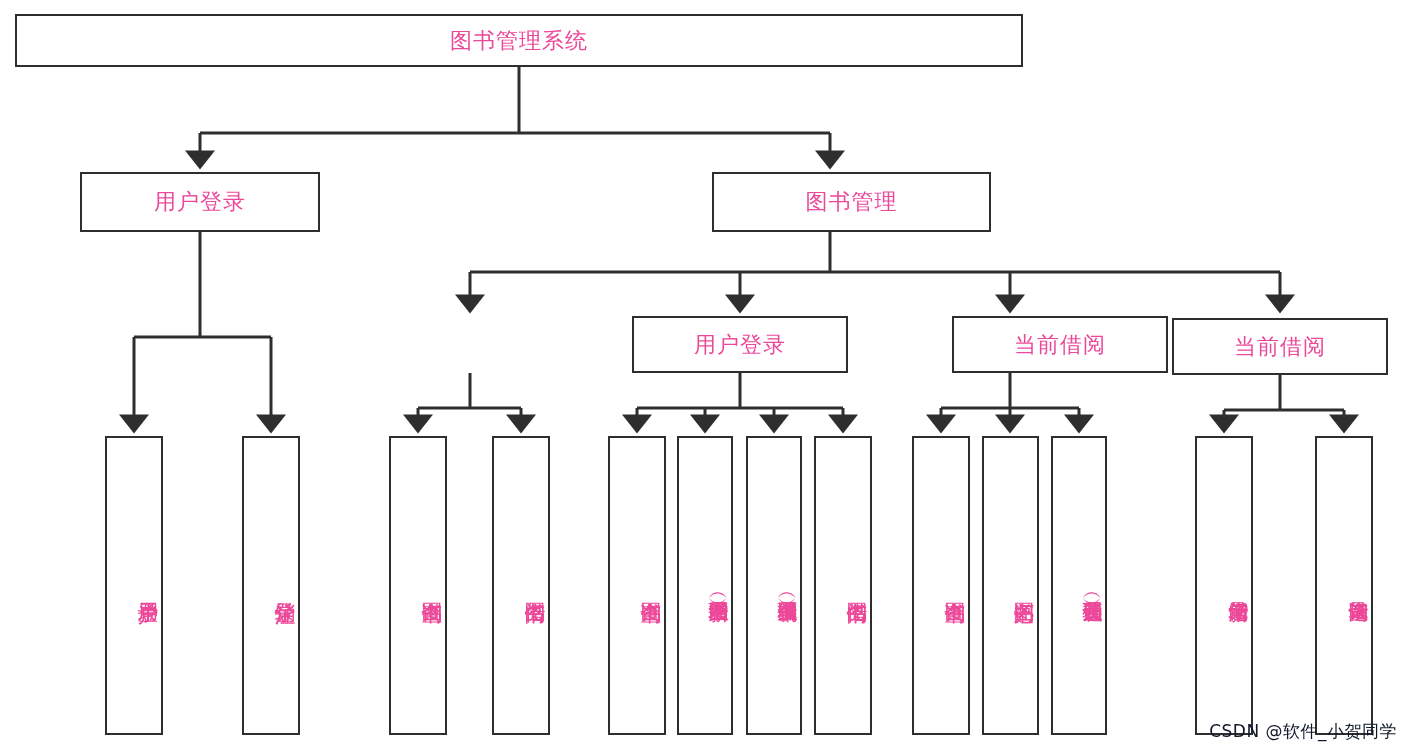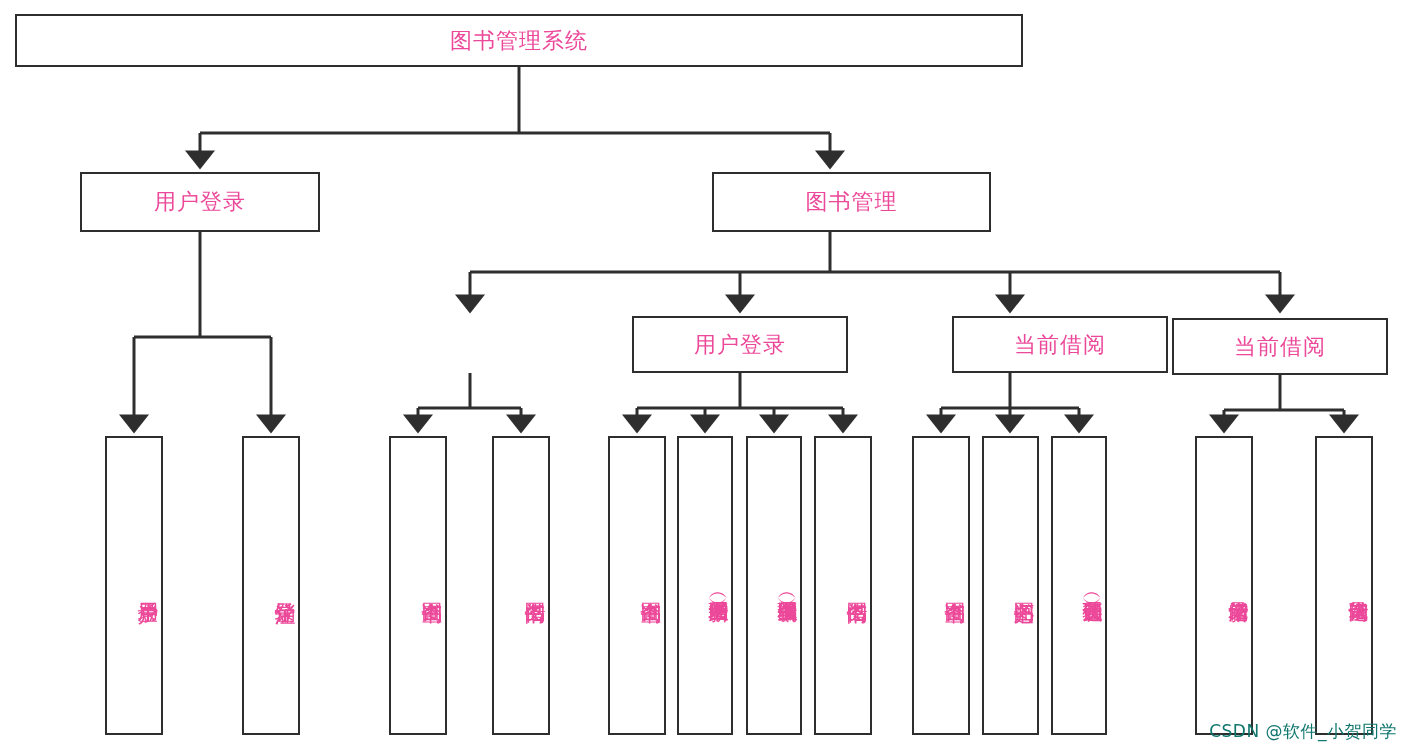--- a/index.html
+++ b/index.html
@@ -53,21 +53,21 @@
   }
   .node-label {
     display: block;
     white-space: pre-wrap;
   }
   #watermark {
     position: absolute;
     right: 8px;
     bottom: 4px;
     font-size: 17px;
-    color: #0f766e;
+    color: #0f172a;
     letter-spacing: 0.5px;
     white-space: nowrap;
     pointer-events: none;
   }
 </style>
 </head>
 <body>
 
 <div id="diagram-root">
 

